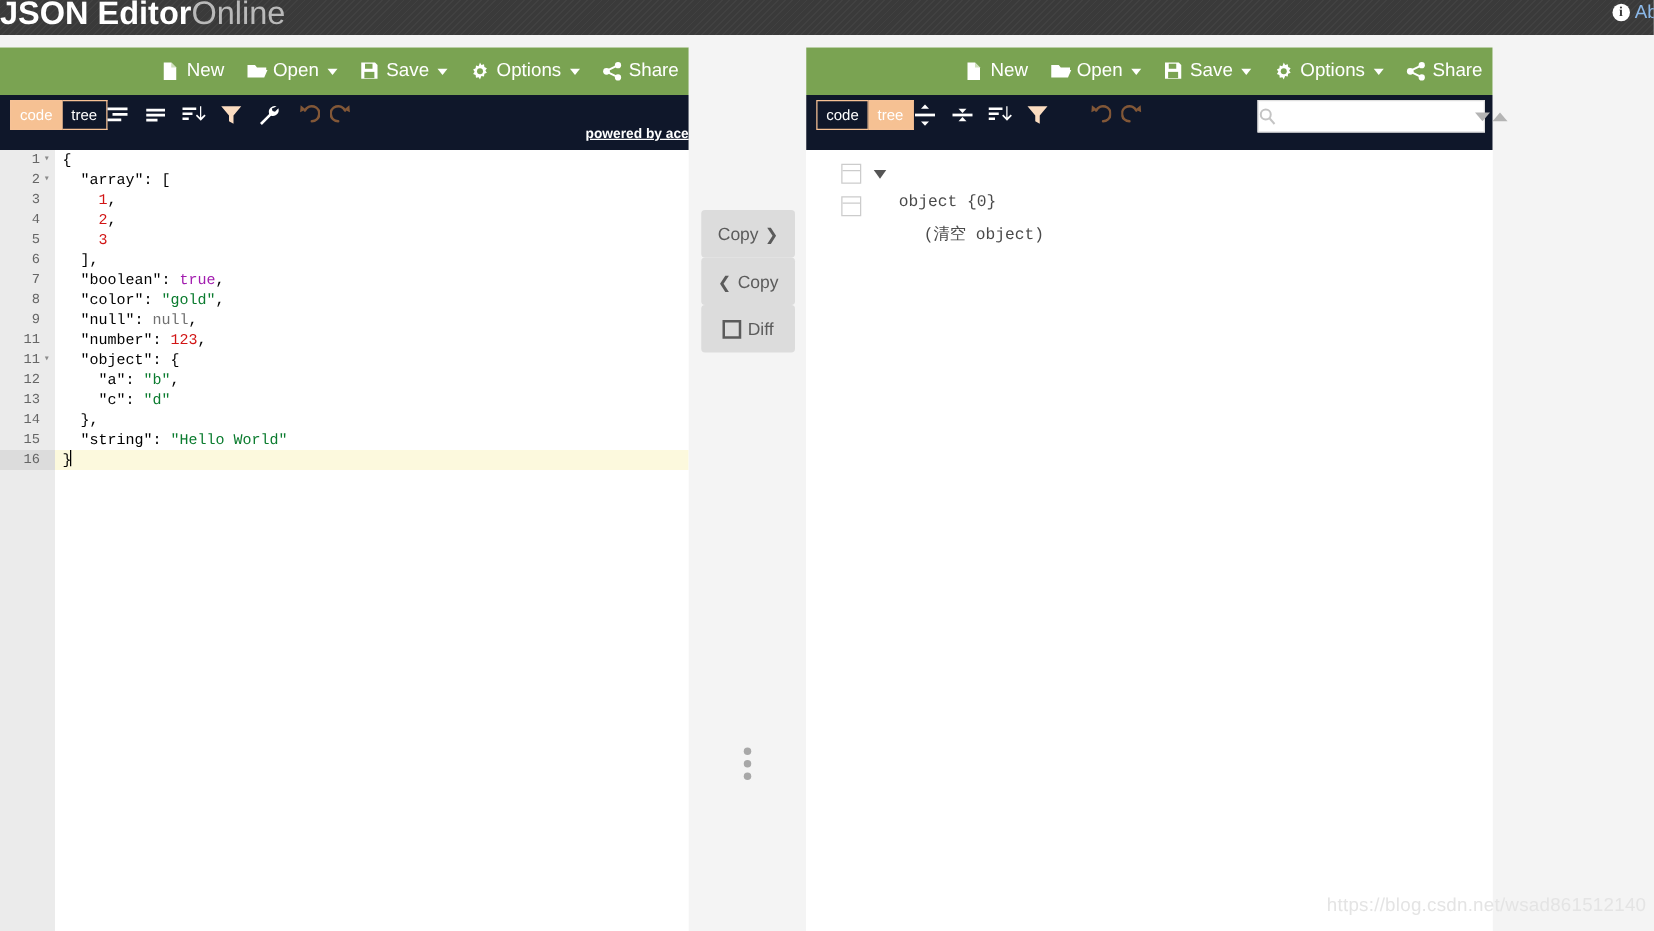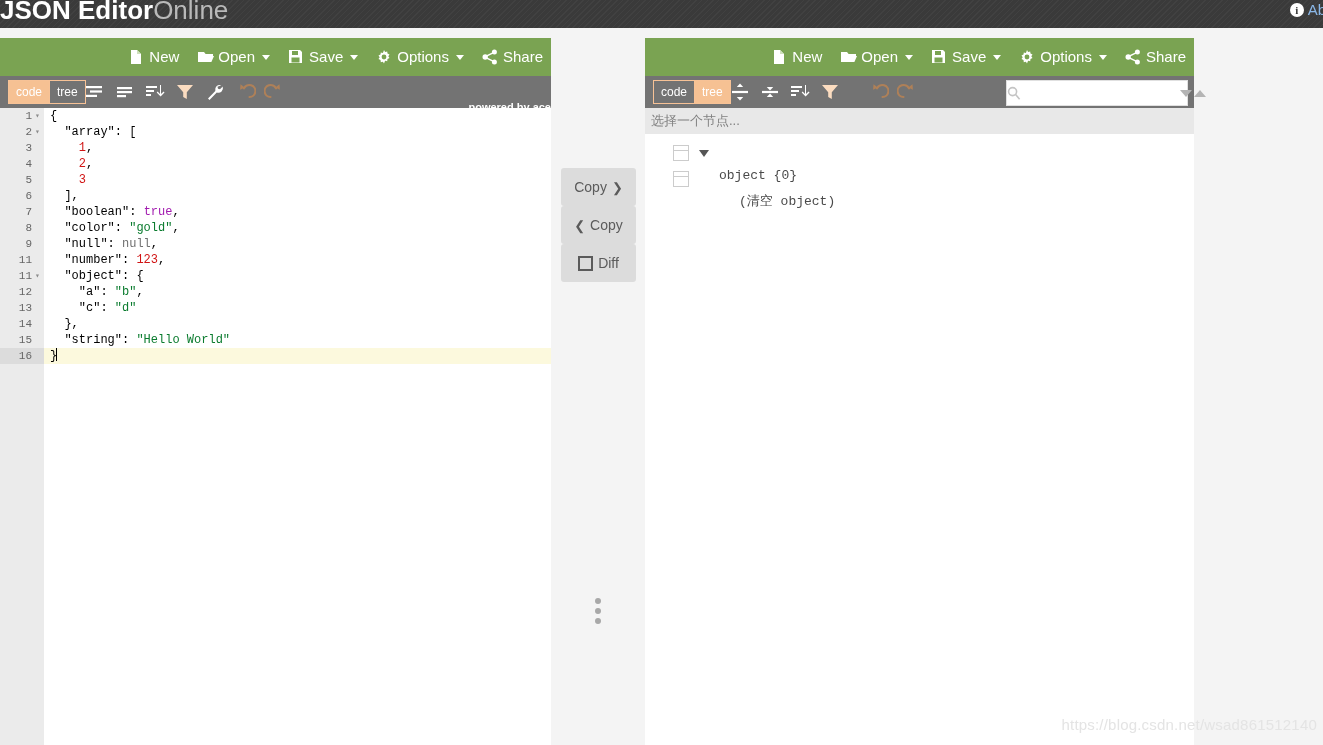--- a/index.html
+++ b/index.html
@@ -54,21 +54,21 @@
     display:flex;align-items:center;gap:5px;
   }
   .menu-item .caret{
     display:inline-block;width:0;height:0;margin-left:2px;
     border-left:4px solid transparent;border-right:4px solid transparent;
     border-top:5px solid #ffffff;
   }
   .mi-ic{display:inline-block;width:16px;height:16px;position:relative;}
   .mi-ic svg{display:block;}
 
-  .toolbar{position:relative;height:32px;background:#737373;}
+  .toolbar{position:relative;height:44px;background:#0f172a;}
   .modes{position:absolute;left:8px;top:4px;display:flex;}
   .mode-btn{
     font-size:12px;line-height:22px;height:22px;padding:0 7px;
     color:#ffffff;border:1px solid #f7c296;background:transparent;cursor:pointer;
   }
   .mode-btn + .mode-btn{border-left:none;}
   .mode-btn.active{background:#f6c193;color:#ffffff;}
 
   .tb-icons{position:absolute;top:5px;display:flex;align-items:center;gap:8px;}
   .tb-ic{width:22px;height:22px;cursor:pointer;display:block;}
@@ -454,21 +454,20 @@
             </svg>
         </span>
         <input type="text" value="" placeholder="" style="">
         <span class="navs">
           <i class="tri dn"></i>
           <i class="tri up"></i>
         </span>
       </div>
     </div>
 
-    <div class="statusbar">选择一个节点...</div>
 
     <div class="tree">
       <div class="tnode">
         <span class="dragic"></span>
         <span class="exp-tri"></span>
         <span class="tlabel">object {0}</span>
       </div>
       <div class="tnode">
         <span class="dragic"></span>
         <span class="tlabel tchild">(清空 object)</span>

